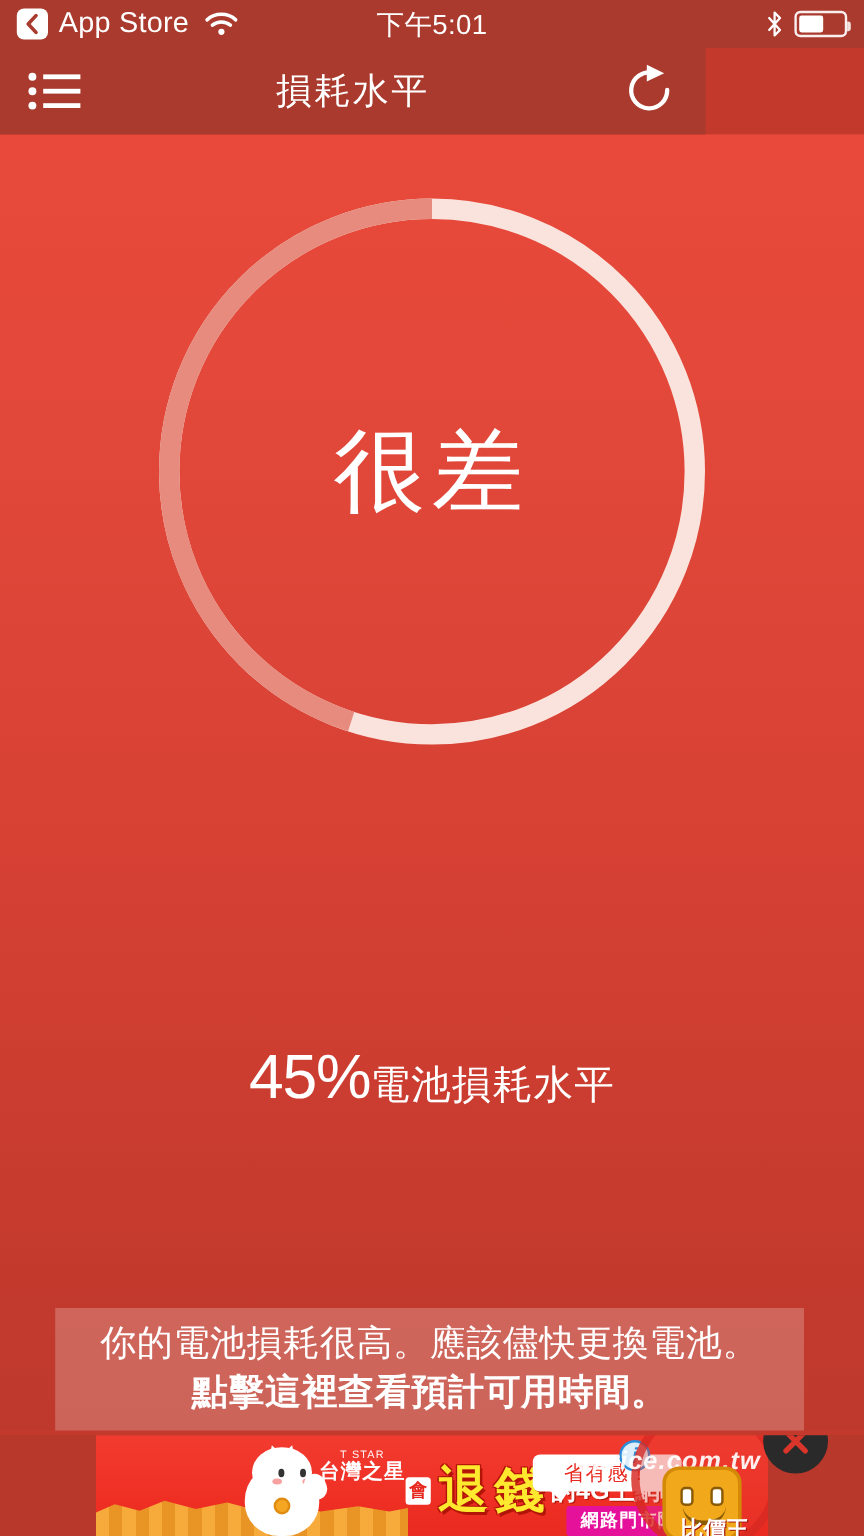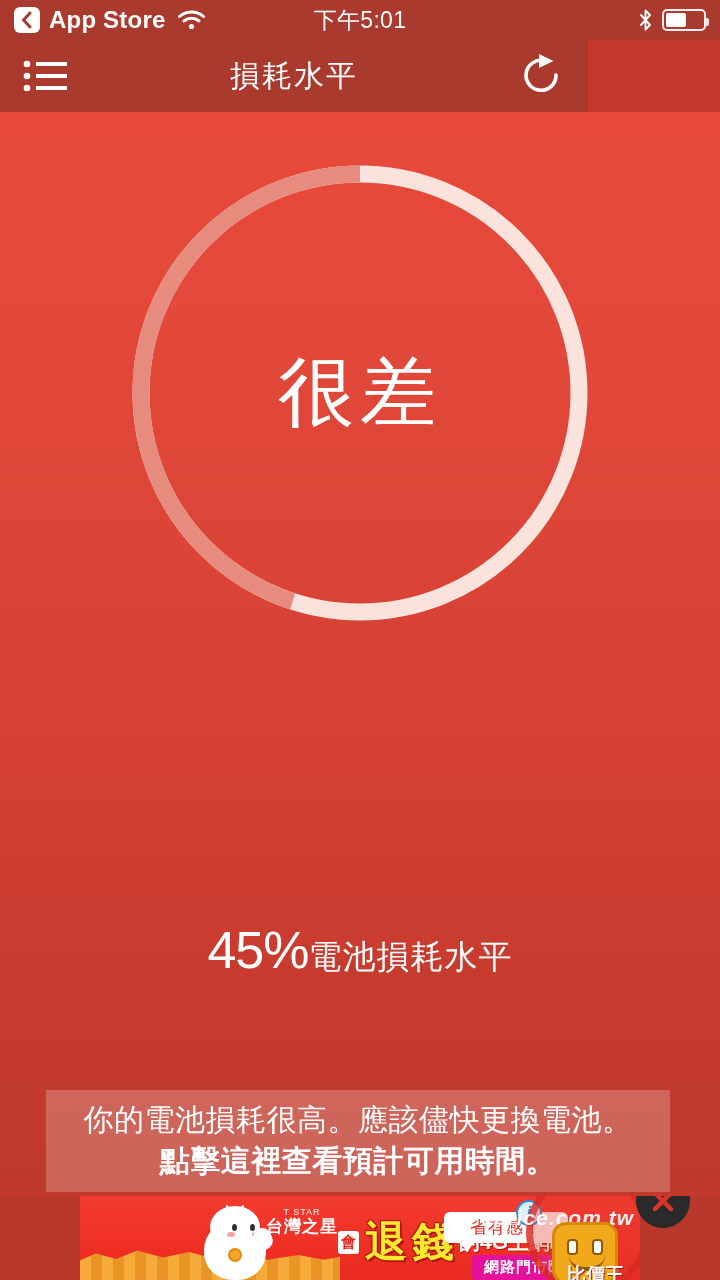--- a/index.html
+++ b/index.html
@@ -26,21 +26,21 @@
     font-size:23px;
     z-index:40;
   }
   .sb-left { display:flex; align-items:center; gap:9px; }
   .back-chip {
     width:26px; height:26px;
     background:#fff; border-radius:6px;
     display:flex; align-items:center; justify-content:center;
   }
   .back-chip svg { display:block; }
-  .sb-app { font-size:24px; letter-spacing:.2px; line-height:1;font-weight:bold; }
+  .sb-app { font-size:24px; letter-spacing:.2px; line-height:1; }
   .wifi { margin-left:4px; display:flex; align-items:center; }
   .sb-center {
     position:absolute; left:0; right:0; top:0; height:40px;
     display:flex; align-items:center; justify-content:center;
     font-size:23px; letter-spacing:.3px;
     pointer-events:none;
   }
   .sb-right {
     margin-left:auto; display:flex; align-items:center; gap:10px;
     position:relative; z-index:2;
@@ -99,21 +99,21 @@
   #ring { position:relative; width:456px; height:456px; }
   #ring svg { position:absolute; inset:0; }
   #ring-label {
     position:absolute; inset:0;
     display:flex; align-items:center; justify-content:center;
     color:#fff; font-size:76px; font-weight:400; letter-spacing:6px;
   }
 
   
   #percent-row {
-    position:absolute; left:0; top:808px; width:720px;
+    position:absolute; left:0; top:756px; width:720px;
     display:flex; align-items:baseline; justify-content:center;
     color:#fff;
   }
   #percent-value { font-size:52px; font-weight:300; letter-spacing:-1px; }
   #percent-label { font-size:33px; font-weight:300; letter-spacing:1px; }
 
   
   #message-banner {
     position:absolute; left:46px; top:978px;
     width:624px;

